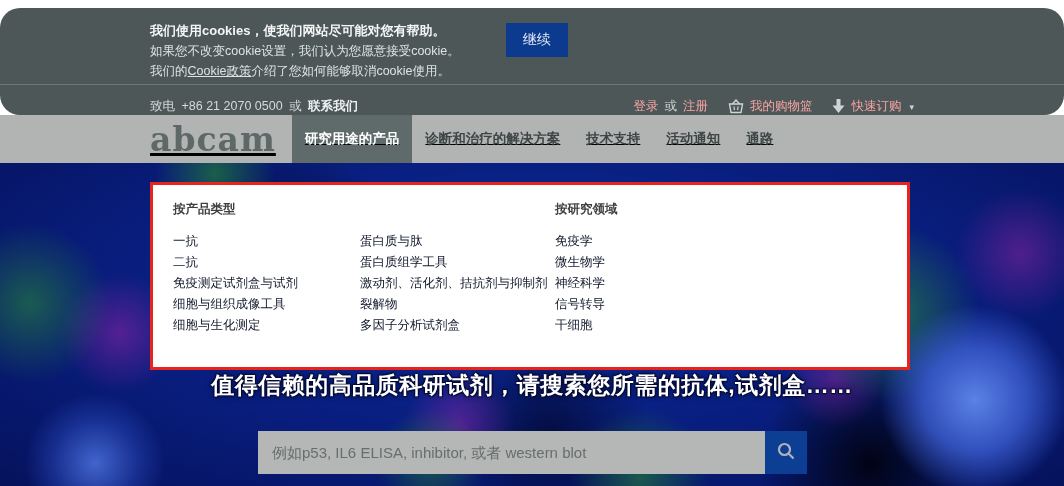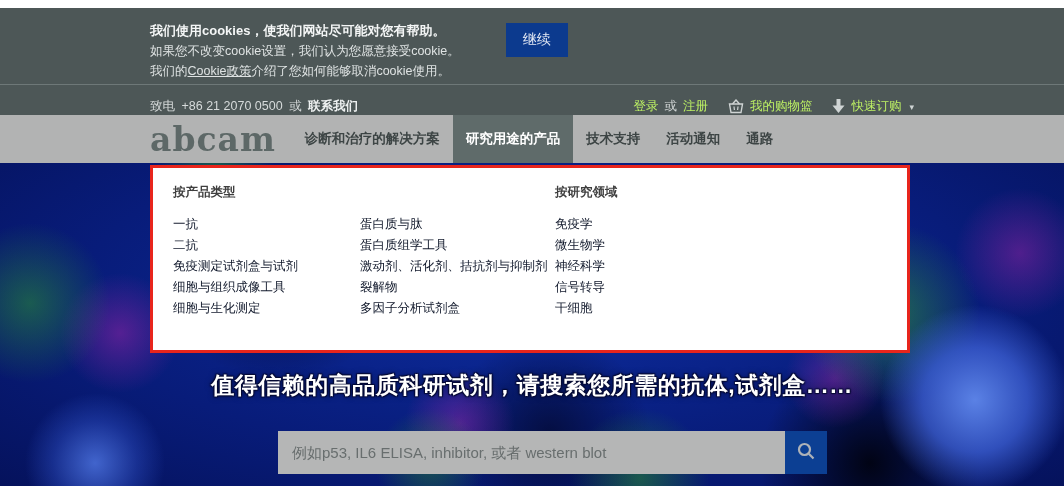--- a/index.html
+++ b/index.html
@@ -4,21 +4,21 @@
 <style>
   * { box-sizing: border-box; }
   html, body { margin: 0; padding: 0; }
   body {
     width: 1064px; height: 486px;
     background: #ffffff;
     font-family: "Liberation Sans", sans-serif;
     overflow: hidden;
   }
   .top-strip { height: 8px; background: #ffffff; }
-  .dark-area { background: #4d5757; }
+  .dark-area { background: #4d5757; border-radius: 20px; }
   .container { width: 764px; margin: 0 auto; }
 
   
   .cookie-section { padding: 13px 0 2px 0; height: 76px; }
   .cookie-flex { display: flex; align-items: flex-start; }
   .cookie-text { font-size: 12.5px; color: #dfe3e3; line-height: 20px; }
   .cookie-heading { font-size: 13px; font-weight: bold; color: #f4f6f6; }
   .cookie-link { color: #dfe3e3; text-decoration: underline; cursor: pointer; }
   .continue-btn {
     margin-left: 46px; margin-top: 2px;
@@ -27,28 +27,28 @@
     font-size: 14px; font-family: "Liberation Sans", sans-serif;
     cursor: pointer;
   }
 
   
   .contact-bar { border-top: 1px solid #6e7878; height: 31px; }
   .contact-inner { display: flex; justify-content: space-between; align-items: flex-end; height: 100%; font-size: 12.5px; color: #d6dada; }
   .contact-left span { margin-right: 3px; }
   .contact-link-strong { font-weight: bold; color: #eef1f1; text-decoration: none; cursor: pointer; }
   .contact-right { display: flex; align-items: center; gap: 6px; }
-  .contact-right a { color: #bef264; text-decoration: none; cursor: pointer; }
+  .contact-right a { color: #fca5a5; text-decoration: none; cursor: pointer; }
   .icon-gap { margin-left: 14px; }
   .icon svg { display: block; }
   .caret { font-size: 9px; color: #cfd4d4; margin-left: 2px; }
 
   
   .nav-bar { background: #b2b3b3; height: 48px; }
-  .nav-inner { display: flex; align-items: center; height: 100%; }
+  .nav-inner { display: flex; align-items: center; height: 100%; text-decoration: underline; }
   .logo {
     font-family: "DejaVu Serif", serif; font-weight: bold;
     font-size: 33px; color: #5d6867; letter-spacing: 1px;
     margin-right: 16px; line-height: 1; cursor: pointer;
   }
   .nav-items { display: flex; height: 100%; }
   .nav-item {
     display: flex; align-items: center; height: 100%;
     padding: 0 13px; font-size: 13.5px; font-weight: bold;
     color: #3d4545; cursor: pointer; white-space: nowrap;
@@ -70,21 +70,21 @@
       radial-gradient(circle 65px at 1020px 90px, rgba(150,35,165,0.5) 0%, rgba(150,35,165,0.0) 100%),
       radial-gradient(circle 50px at 835px 215px, rgba(160,40,170,0.45) 0%, rgba(160,40,170,0.0) 100%),
       radial-gradient(circle 120px at 280px 100px, rgba(0,0,20,0.65) 0%, rgba(0,0,20,0.0) 100%),
       radial-gradient(circle 100px at 550px 270px, rgba(0,0,15,0.55) 0%, rgba(0,0,15,0.0) 100%),
       radial-gradient(circle 110px at 870px 300px, rgba(0,0,5,0.85) 0%, rgba(0,0,5,0.0) 100%),
       radial-gradient(ellipse at 50% 40%, #0d2da0 0%, #081c7a 60%, #05125c 100%);
   }
 
   
   .mega-panel {
-    position: absolute; left: 150px; top: 2px;
+    position: absolute; left: 150px; top: 19px;
     width: 760px; height: 188px;
     background: #ffffff; border: 3px solid #e8251c;
     padding: 16px 0 0 20px;
     display: flex;
   }
   .menu-group-product { width: 382px; }
   .menu-group-research { flex: 1; }
   .menu-heading { font-size: 12.5px; font-weight: bold; color: #3f3f3f; margin-bottom: 17px; }
   .menu-cols { display: flex; }
   .menu-col-p1 { width: 187px; }
@@ -99,21 +99,21 @@
 
   
   .hero-headline {
     position: absolute; left: 0; right: 0; top: 207px;
     text-align: center; font-size: 23px; font-weight: 700;
     color: #ffffff; letter-spacing: 0.5px;
     text-shadow: -1px -1px 1px rgba(5,10,50,0.9), 1px -1px 1px rgba(5,10,50,0.9),
                  -1px 1px 1px rgba(5,10,50,0.9), 1px 1px 1px rgba(5,10,50,0.9),
                  0 0 6px rgba(0,0,30,0.6);
   }
-  .search-bar { position: absolute; left: 258px; top: 268px; display: flex; margin-left: 20px; }
+  .search-bar { position: absolute; left: 258px; top: 268px; display: flex; }
   .search-input {
     width: 507px; height: 43px; border: none; outline: none;
     background: #b5b6b6; padding: 0 14px;
     font-size: 15px; color: #4a4f4f;
     font-family: "Liberation Sans", sans-serif;
   }
   .search-input::placeholder { color: #686e6e; opacity: 1; }
   .search-btn {
     width: 42px; height: 43px; border: none;
     background: #0c3f93; cursor: pointer;
@@ -168,22 +168,22 @@
         <span class="caret">▾</span>
       </div>
     </div>
   </div>
 </div>
 
 <div class="nav-bar">
   <div class="container nav-inner">
     <div class="logo">abcam</div>
     <div class="nav-items">
+        <a class="nav-item active">研究用途的产品</a>
         <a class="nav-item">诊断和治疗的解决方案</a>
-        <a class="nav-item active">研究用途的产品</a>
         <a class="nav-item">技术支持</a>
         <a class="nav-item">活动通知</a>
         <a class="nav-item">通路</a>
       </div>
   </div>
 </div>
 
 <div class="hero">
   <div class="mega-panel">
     <div class="menu-group-product">

